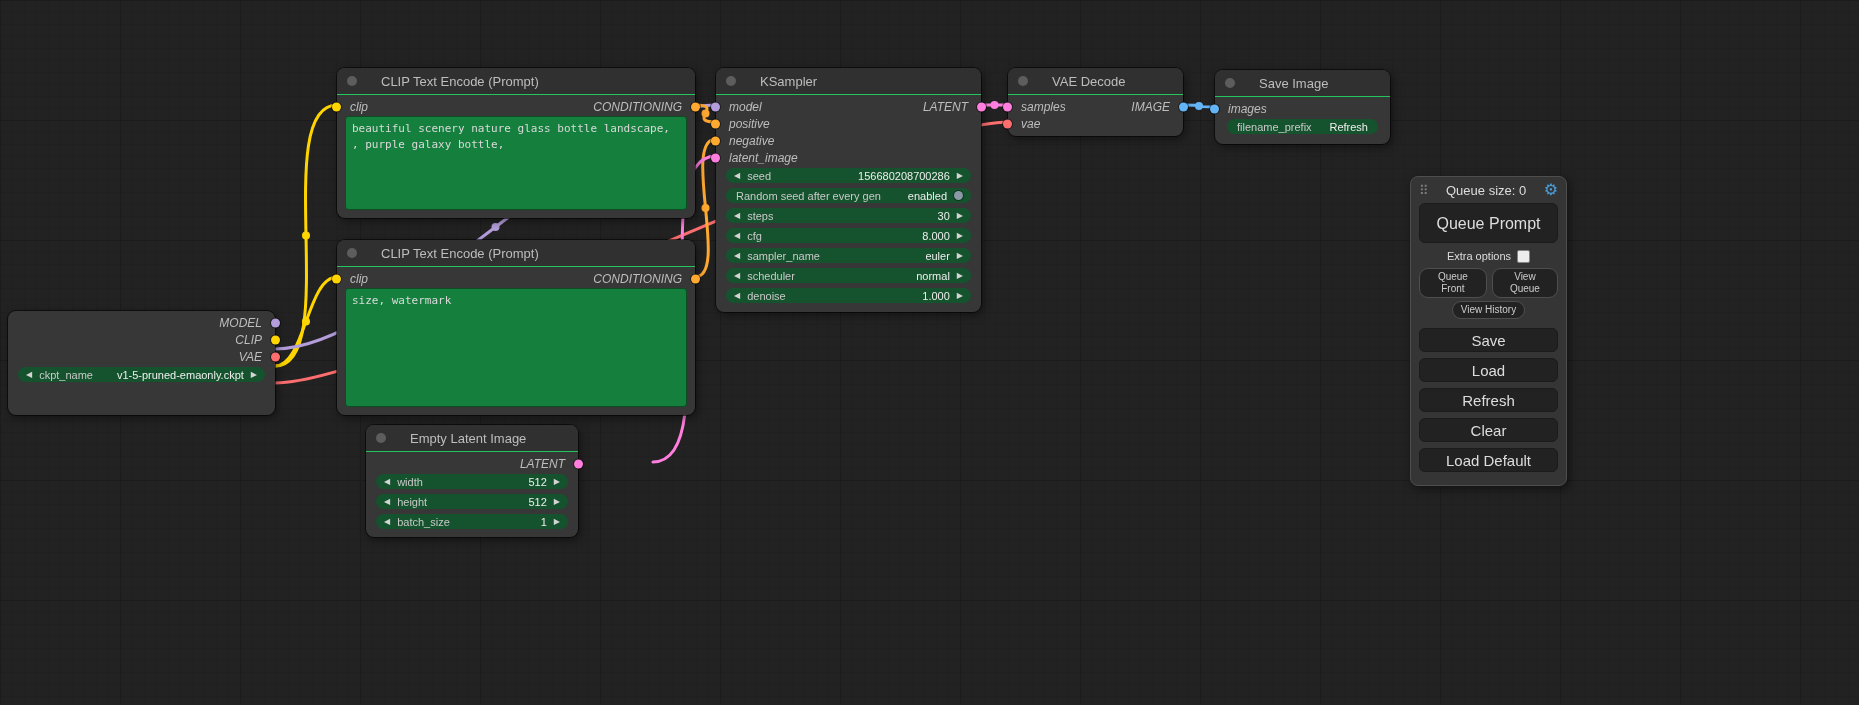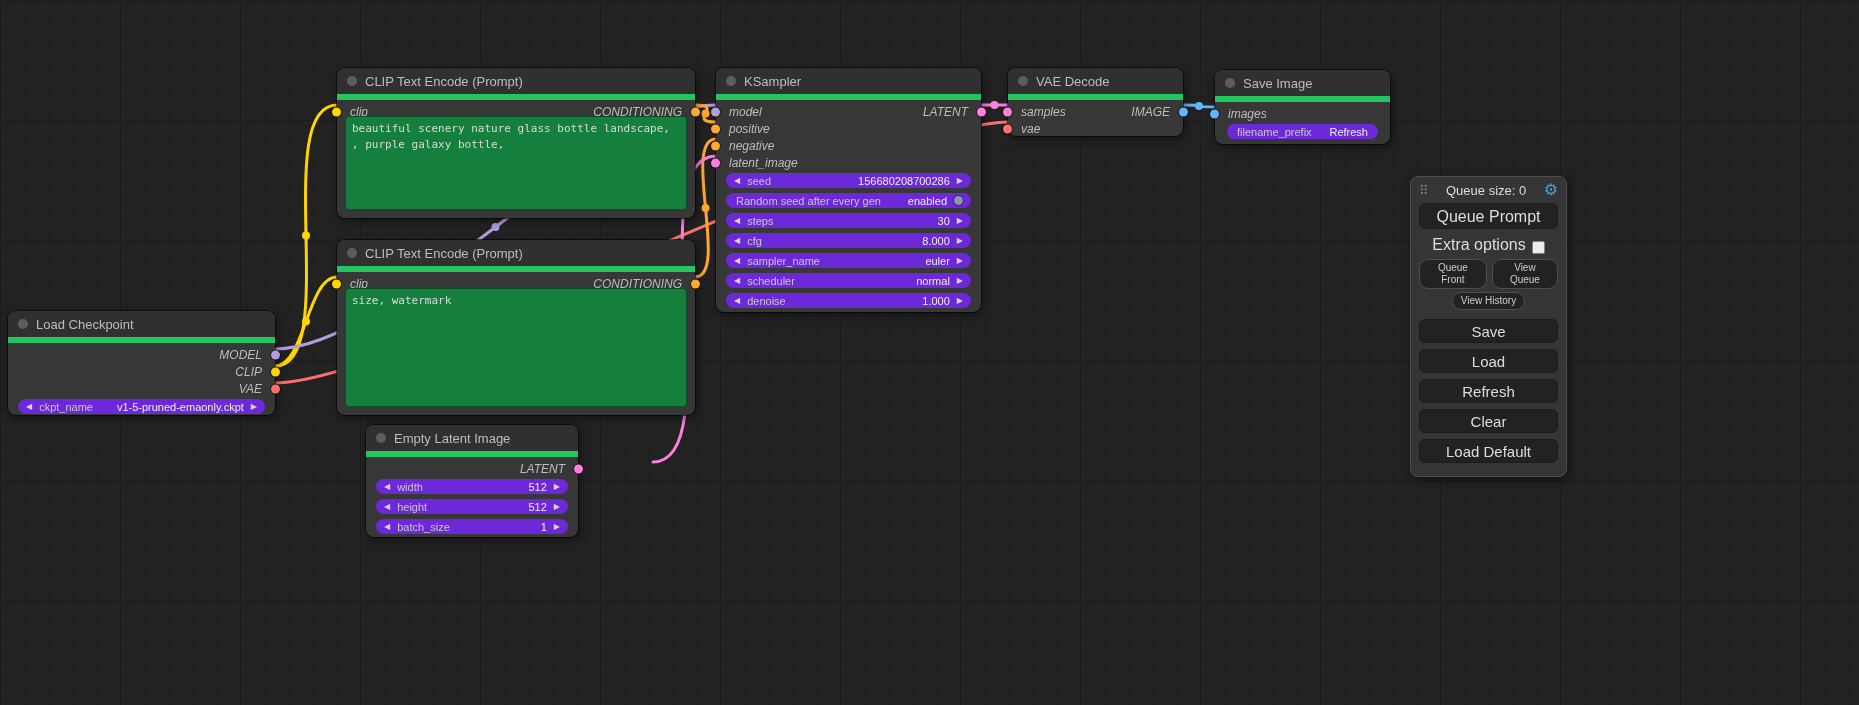--- a/index.html
+++ b/index.html
@@ -13,41 +13,41 @@
       linear-gradient(90deg,#202020 1px, transparent 1px);
     background-size:120px 120px,120px 120px,12px 12px,12px 12px;
     font-family:"Liberation Sans",sans-serif;
   }
   #wires{position:absolute;left:0;top:0;z-index:1;}
   .node{
     position:absolute;z-index:2;background:#373737;border-radius:8px;
     box-shadow:0 0 0 1px rgba(0,0,0,.55), 2px 3px 10px rgba(0,0,0,.45);
   }
   .node-title{
-    height:26px;display:flex;align-items:center;gap:8px;padding:0 10px;
-    background:#303030;border-radius:8px 8px 0 0;border-bottom:6px solid #22c55e;
+    height:26px;display:flex;align-items:center;gap:24px;padding:0 10px;
+    background:#303030;border-radius:8px 8px 0 0;border-bottom:1px solid #22c55e;
     color:#bdbdbd;font-size:13px;white-space:nowrap;overflow:hidden;cursor:default;
   }
   .tdot{width:10px;height:10px;border-radius:50%;background:#5d5d5d;flex:0 0 auto;}
   .rows{padding-top:3px;}
   .row{position:relative;height:17px;display:flex;align-items:center;padding:0 13px;font-size:12px;color:#bdbdbd;font-style:italic;}
   .row .out-label{margin-left:auto;}
   .row.out-only{justify-content:flex-end;}
   .port{position:absolute;top:50%;transform:translateY(-50%);width:9px;height:9px;border-radius:50%;box-shadow:0 0 0 1px rgba(0,0,0,.45);cursor:crosshair;}
   .port.in{left:-5px;}
   .port.out{right:-5px;}
   .p-model{background:var(--c-model);}
   .p-clip{background:var(--c-clip);}
   .p-vae{background:var(--c-vae);}
   .p-conditioning{background:var(--c-conditioning);}
   .p-latent{background:var(--c-latent);}
   .p-image{background:var(--c-image);}
   .widgets{padding:2px 10px 0 10px;}
   .widget{
-    height:15px;background:#6d28d9;border-radius:8px;display:flex;align-items:center;
+    height:15px;background:#14532d;border-radius:8px;display:flex;align-items:center;
     padding:0 8px;margin-bottom:5px;font-size:11px;color:#c9c9c9;cursor:pointer;white-space:nowrap;
   }
   .warrow{font-size:8px;color:#d4d4d4;line-height:1;flex:0 0 auto;}
   .wlabel{margin-left:7px;overflow:hidden;text-overflow:ellipsis;}
   .wlabel.noarrow{margin-left:2px;}
   .wvalue{margin-left:auto;margin-right:7px;color:#eeeeee;}
   .wvalue.last{margin-right:2px;}
   .toggle-dot{width:9px;height:9px;border-radius:50%;background:#8b98a5;flex:0 0 auto;box-shadow:0 0 0 1px rgba(0,0,0,.35);}
   .prompt{
     position:absolute;left:8px;right:8px;bottom:8px;background:#15803d;border-radius:4px;
@@ -63,22 +63,22 @@
   }
   .menu-header{display:flex;align-items:center;width:100%;padding:1px 0 3px 0;}
   .drag-handle{color:#7f7f7f;font-size:13px;cursor:move;flex:0 0 auto;}
   .queue-size{flex:1;text-align:center;font-size:13px;color:#dddddd;}
   .gear{color:var(--c-accent_gear);font-size:16px;line-height:1;cursor:pointer;flex:0 0 auto;}
   .btn{
     display:block;box-sizing:border-box;background:#222;border:1px solid #1b1b1b;color:#dddddd;
     border-radius:6px;cursor:pointer;font-family:"Liberation Sans",sans-serif;text-align:center;
   }
   .btn-big{width:139px;height:24px;font-size:15px;margin:3px 0;line-height:21px;}
-  .btn-queue{height:26px;line-height:23px;font-size:16px;margin:2px 0 4px 0;}
-  .extra{display:flex;align-items:flex-end;gap:6px;font-size:16px;margin:3px 0 4px 0;color:#dddddd;}
+  .btn-queue{height:40px;line-height:23px;font-size:16px;margin:2px 0 4px 0;}
+  .extra{display:flex;align-items:flex-start;gap:6px;font-size:11px;margin:3px 0 4px 0;color:#dddddd;}
   .checkbox{width:11px;height:11px;background:#ededed;border:1px solid #858585;border-radius:2px;cursor:pointer;}
   .pill-row{display:flex;gap:5px;margin:1px 0 3px 0;justify-content:center;}
   .btn-pill{font-size:10px;padding:2px 8px;border-radius:9px;background:#222;border:1px solid #4e4e4e;color:#cccccc;line-height:1.2;}
   .menu-gap{height:6px;}
 </style>
 </head>
 <body>
 
 <div id="canvas">
 
@@ -97,24 +97,20 @@
       <circle cx="705.5" cy="207.9999542236328" r="4" fill="#FFA931"></circle>
       <path d="M653,462 C731.104497309694,462 637.895502690306,156 716,156" stroke="#FF7EDE" stroke-width="3" fill="none" stroke-linecap="round"></path>
       <circle cx="684.5" cy="309.0000305175781" r="4" fill="#FF7EDE"></circle>
       <path d="M981,105 C1011,105 978,105 1008,105" stroke="#FF7EDE" stroke-width="3" fill="none" stroke-linecap="round"></path>
       <circle cx="994.5" cy="105" r="4" fill="#FF7EDE"></circle>
       <path d="M1183,105 C1213,105 1185,107 1215,107" stroke="#64B5F6" stroke-width="3" fill="none" stroke-linecap="round"></path>
       <circle cx="1199" cy="106" r="4" fill="#64B5F6"></circle>
     </svg>
 
   <div class="node" style="left:8px;top:311px;width:267px;height:104px">
-    <div class="node-title">
-      <span class="tdot"></span>
-      <span>Load Checkpoint</span>
-    </div>
     <div class="rows">
       <div class="row out-only">
         <span class="out-label">MODEL</span>
         <span class="port out p-model"></span>
       </div>
       <div class="row out-only">
         <span class="out-label">CLIP</span>
         <span class="port out p-clip"></span>
       </div>
       <div class="row out-only">

